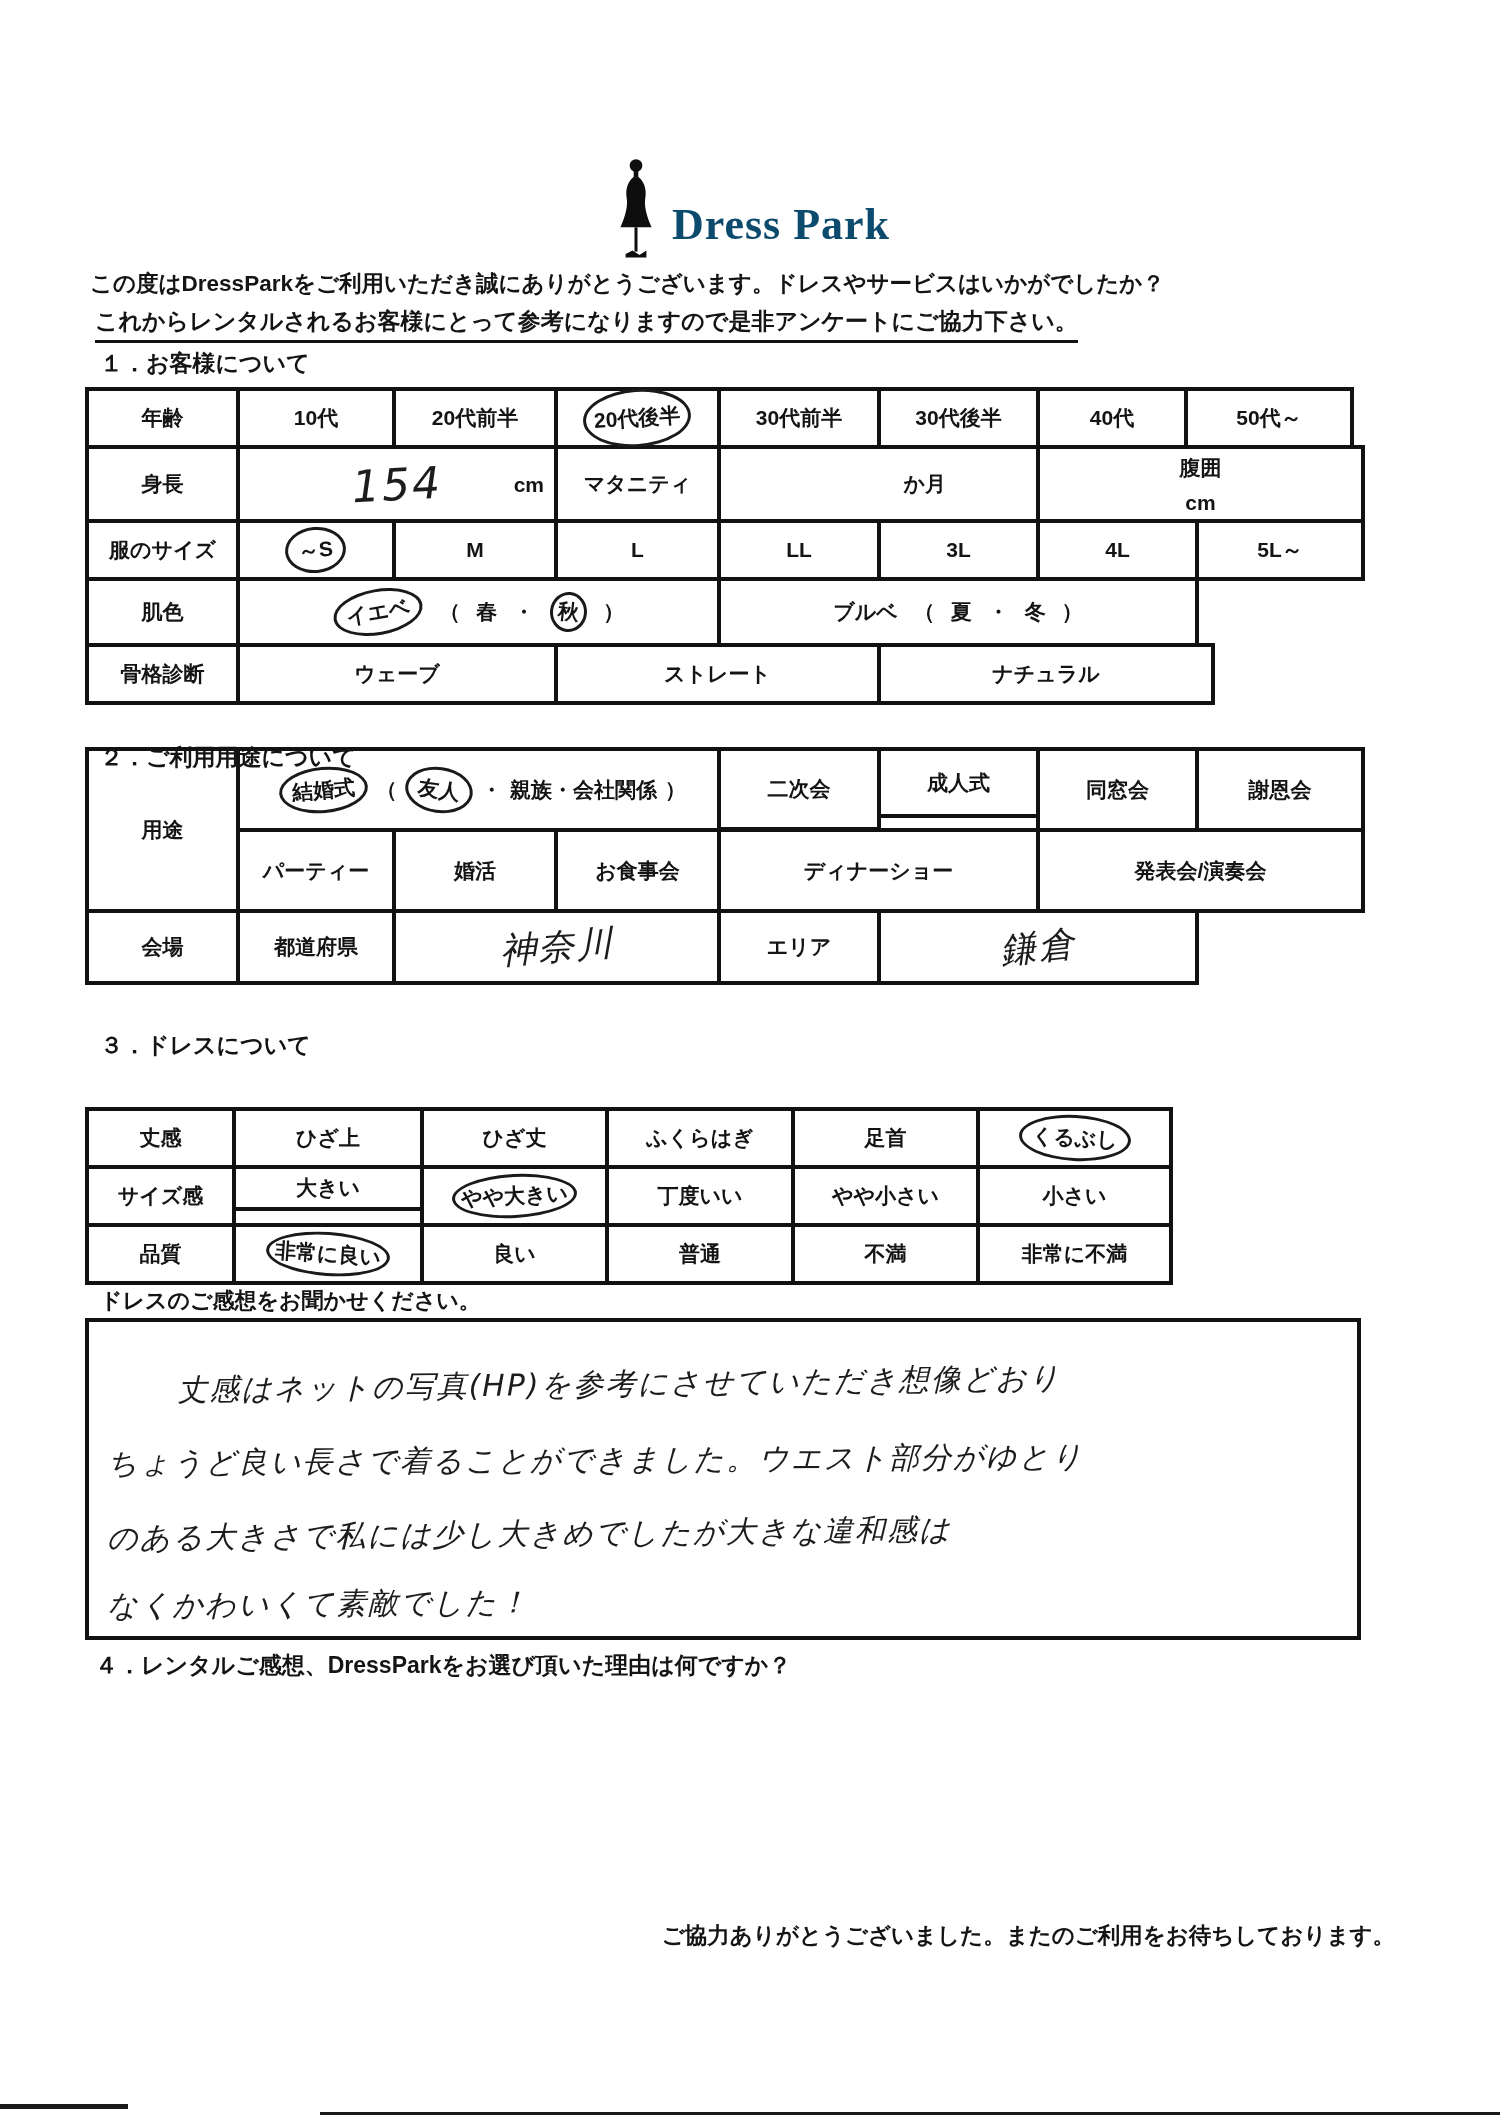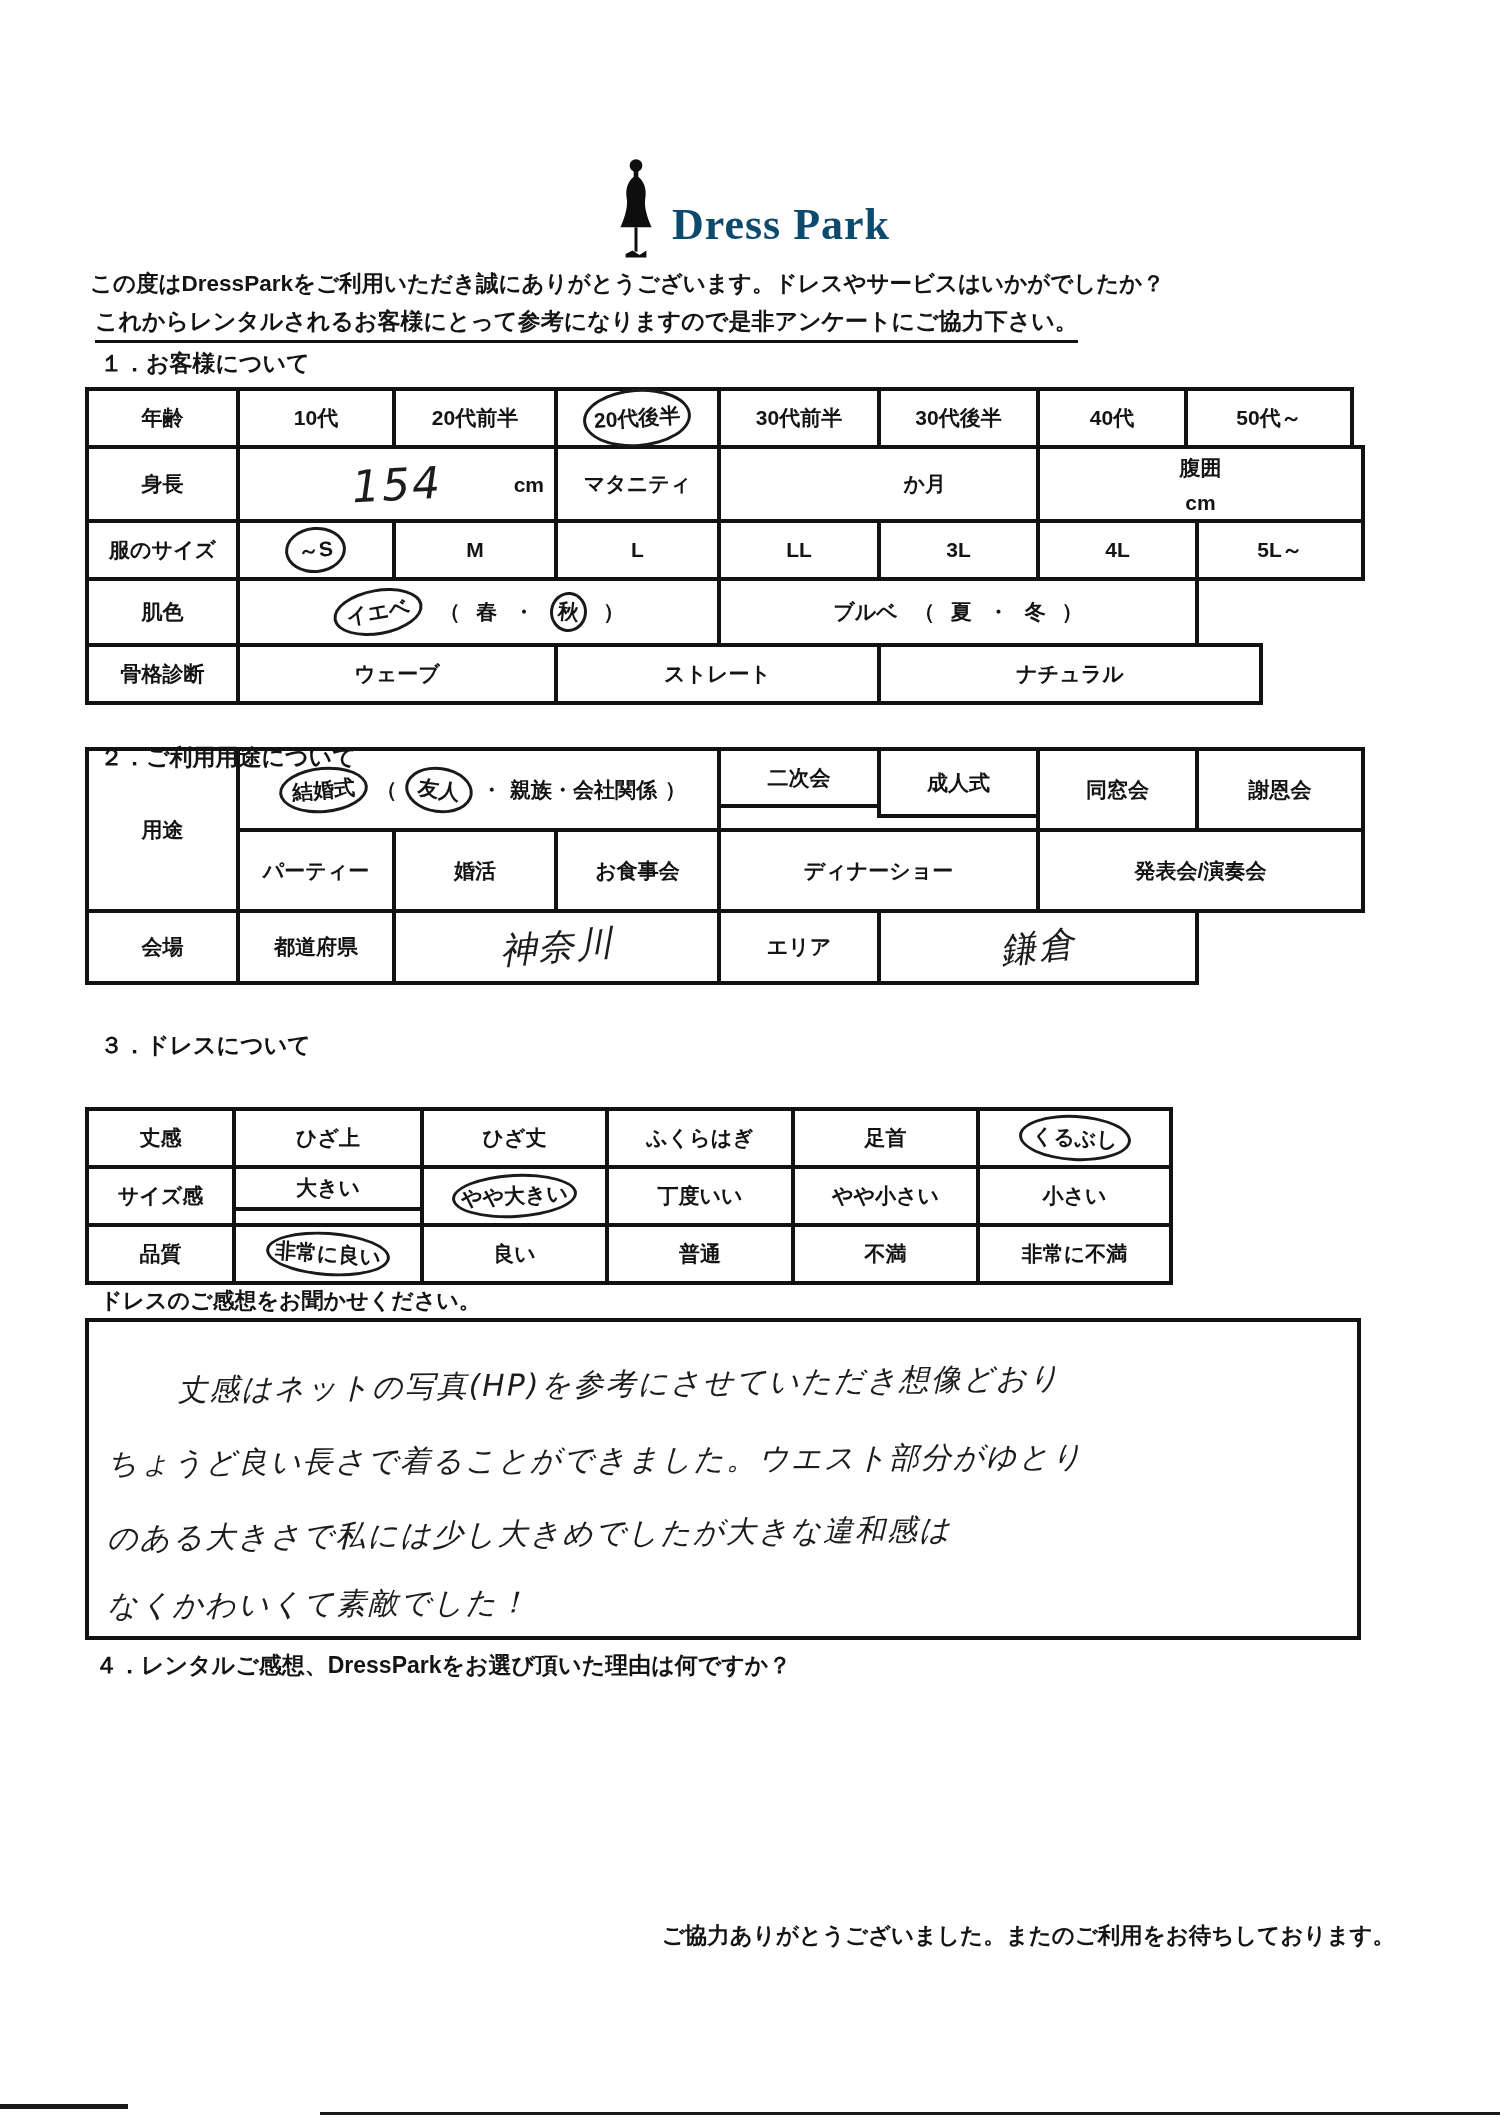--- a/index.html
+++ b/index.html
@@ -124,38 +124,38 @@
         <span class="seg">夏</span>
         <span class="seg">・</span>
         <span class="seg">冬</span>
         <span class="paren seg">）</span>
       </div>
     </div>
     <div class="trow">
       <div class="cell" style="width:155px;height:62px;">骨格診断</div>
       <div class="cell" style="width:322px;height:62px;">ウェーブ</div>
       <div class="cell" style="width:327px;height:62px;">ストレート</div>
-      <div class="cell" style="width:386px;height:62px;">ナチュラル</div>
+      <div class="cell" style="width:338px;height:62px;">ナチュラル</div>
     </div>
   </div>
 
   <div class="h1" style="top:742px;left:100px;">２．ご利用用途について</div>
 
   <div class="abs-cell" style="left:85px;top:747px;width:155px;height:166px;">用途</div>
   <div class="tbl" style="left:236px;top:747px;">
     <div class="trow">
       <div class="cell" style="width:485px;height:85px;">
         <span class="circ seg">結婚式</span>
         <span class="paren">（</span>
         <span class="circ seg" style="transform:rotate(8deg);">友人</span>
         <span>・</span>
         <span class="seg">親族・会社関係</span>
         <span class="paren">）</span>
       </div>
-      <div class="cell" style="width:164px;height:61px;">二次会</div>
+      <div class="cell" style="width:164px;height:84px;">二次会</div>
       <div class="cell" style="width:163px;height:71px;font-family:Liberation Serif, serif;">成人式</div>
       <div class="cell" style="width:163px;height:85px;">同窓会</div>
       <div class="cell" style="width:170px;height:85px;">謝恩会</div>
     </div>
     <div class="trow">
       <div class="cell" style="width:160px;height:85px;">パーティー</div>
       <div class="cell" style="width:166px;height:85px;">婚活</div>
       <div class="cell" style="width:167px;height:85px;">お食事会</div>
       <div class="cell" style="width:323px;height:85px;">ディナーショー</div>
       <div class="cell" style="width:329px;height:85px;">発表会/演奏会</div>

